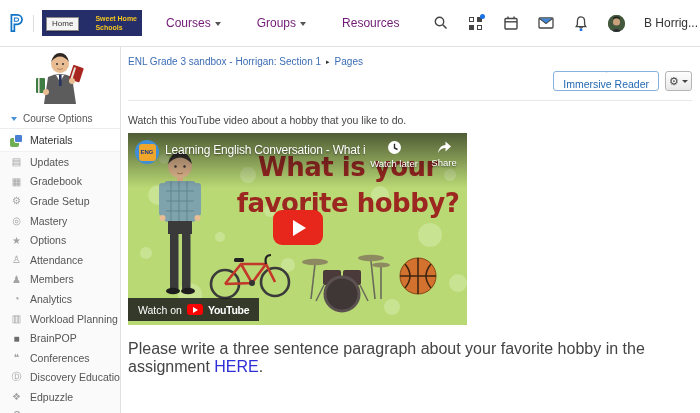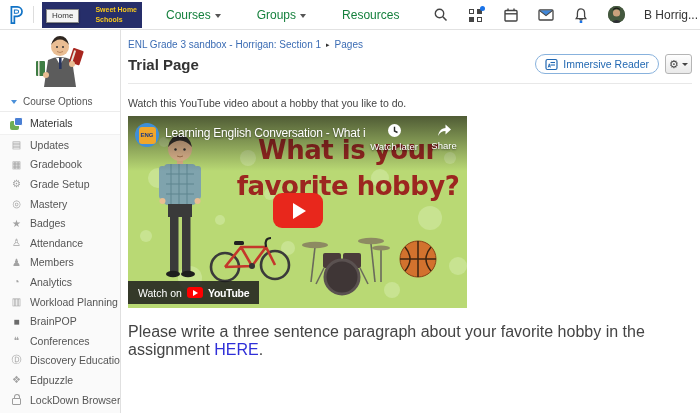--- a/index.html
+++ b/index.html
@@ -1,31 +1,31 @@
 <!DOCTYPE html>
 <html><head>
 <meta charset="utf-8">
 <style>
   * { margin:0; padding:0; box-sizing:border-box; }
   html,body { width:700px; height:413px; overflow:hidden; background:#fff;
     font-family:"Liberation Sans", sans-serif; }
 
   
-  .topnav { height:30px; display:flex; align-items:center; padding-left:8px;
+  .topnav { height:47px; display:flex; align-items:center; padding-left:8px;
     border-bottom:1px solid #e2e2e2; background:#fff; position:relative; }
   .ps-logo { width:17px; height:20px; flex:0 0 auto; cursor:pointer; }
   .nav-divider { width:1px; height:17px; background:#ddd; margin:0 8px; }
   .school-badge { width:100px; height:26px; background:#262e6a; position:relative;
     display:flex; align-items:center; justify-content:flex-end; padding-right:5px; cursor:pointer; }
   .school-badge-text { display:flex; flex-direction:column; font-size:7px; font-weight:bold;
     color:#f8c81c; line-height:1.35; }
   .home-tooltip { position:absolute; left:4px; top:7px; background:#f4f4f4;
     border:1px solid #8a8a8a; color:#333; font-size:8px; padding:1px 5px 2px;
     box-shadow:0 1px 2px rgba(0,0,0,.35); }
-  .nav-links { display:flex; gap:36px; margin-left:24px; font-size:12px; color:#15803d; }
+  .nav-links { display:flex; gap:36px; margin-left:24px; font-size:12px; color:#701a75; }
   .nav-link { display:flex; align-items:center; gap:4px; cursor:pointer; }
   .caret-down { width:0; height:0; border-left:3.5px solid transparent;
     border-right:3.5px solid transparent; border-top:4px solid #555; margin-top:2px; }
   .nav-right { margin-left:auto; display:flex; align-items:center; gap:19px; padding-right:2px; }
   .nav-ic { width:16px; height:16px; position:relative; cursor:pointer; flex:0 0 auto; }
   .grid-ic i { position:absolute; width:5px; height:5px; }
   .grid-ic .sq-tl { left:1px; top:2px; border:1.4px solid #444; }
   .grid-ic .sq-tr { left:9px; top:2px; background:#444; }
   .grid-ic .sq-bl { left:1px; top:10px; background:#444; }
   .grid-ic .sq-br { left:9px; top:10px; border:1.4px solid #444; }
@@ -59,22 +59,22 @@
   
   .main { flex:1; padding:0 8px 0 7px; overflow:hidden; }
   .breadcrumb { margin-top:9px; display:flex; align-items:center; gap:5px;
     font-size:10px; color:#3b6cb4; }
   .breadcrumb a { color:#3b6cb4; text-decoration:none; cursor:pointer; }
   .crumb-sep { color:#333; font-size:7px; }
   .header-row { display:flex; align-items:center; margin-top:4px; }
   .page-title { font-size:15px; font-weight:bold; color:#333; }
   .header-actions { margin-left:auto; display:flex; align-items:center; gap:6px; }
   .ir-button { height:20px; display:flex; align-items:center; gap:5px; padding:0 9px;
-    border:1px solid #88b2dd; border-radius:10px; background:#fff; color:#2268b2;
-    font-size:10.5px; cursor:pointer; }
+    border:1px solid #88b2dd; border-radius:3px; background:#fff; color:#2268b2;
+    font-size:10.5px; cursor:pointer;flex-direction:column; }
   .gear-button { height:20px; width:27px; border:1px solid #b5b5b5; border-radius:3px;
     background:linear-gradient(#fefefe,#e9e9e9); display:flex; align-items:center;
     justify-content:center; gap:3px; cursor:pointer; }
   .gear-glyph { font-size:11px; color:#444; line-height:1; }
   .gear-caret { width:0; height:0; border-left:3px solid transparent;
     border-right:3px solid transparent; border-top:3.5px solid #444; }
   .header-divider { height:1px; background:#e8e8e8; margin-top:9px; }
   .intro { margin-top:13px; font-size:10.5px; color:#444; }
   .outro { margin-top:15px; font-size:16px; color:#444; }
   .outro a { color:#2f2fd8; text-decoration:none; cursor:pointer; }
@@ -228,21 +228,21 @@
         <div class="side-item">
           <span class="glyph">⚙</span>
           <span>Grade Setup</span>
         </div>
         <div class="side-item">
           <span class="glyph">◎</span>
           <span>Mastery</span>
         </div>
         <div class="side-item">
           <span class="glyph">★</span>
-          <span>Badges</span>
+          <span>Options</span>
         </div>
         <div class="side-item">
           <span class="glyph">♙</span>
           <span>Attendance</span>
         </div>
         <div class="side-item">
           <span class="glyph">♟</span>
           <span>Members</span>
         </div>
         <div class="side-item">
@@ -280,21 +280,20 @@
     </aside>
 
     <main class="main">
       <div class="breadcrumb">
         <a>ENL Grade 3 sandbox - Horrigan: Section 1</a>
         <span class="crumb-sep">▸</span>
         <a>Pages</a>
       </div>
 
       <div class="header-row">
-        <h1 class="page-title">Trial Page</h1>
         <div class="header-actions">
           <button class="ir-button">
             <svg width="13" height="13" viewBox="0 0 13 13">
               <rect x="1" y="1.5" width="11" height="10" rx="1.5" fill="none" stroke="#2268b2" stroke-width="1.2"></rect>
               <line x1="5.5" y1="4.5" x2="10" y2="4.5" stroke="#2268b2" stroke-width="1.1"></line>
               <line x1="5.5" y1="7" x2="10" y2="7" stroke="#2268b2" stroke-width="1.1"></line>
               <path d="M3.2 9.5 L4.3 5.8 L5.4 9.5 M3.6 8.3 L5 8.3" fill="none" stroke="#2268b2" stroke-width="0.9"></path>
             </svg>
             <span>Immersive Reader</span>
           </button>

